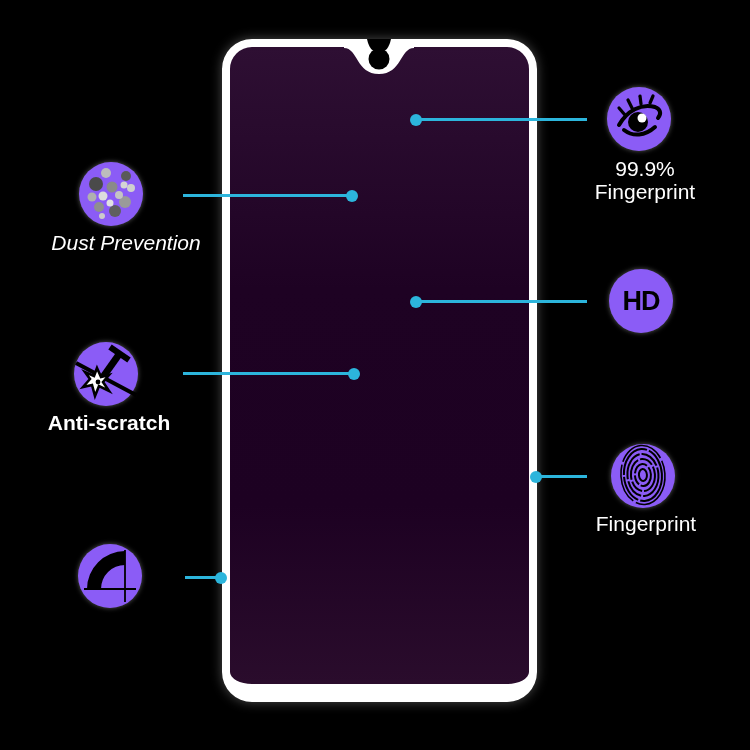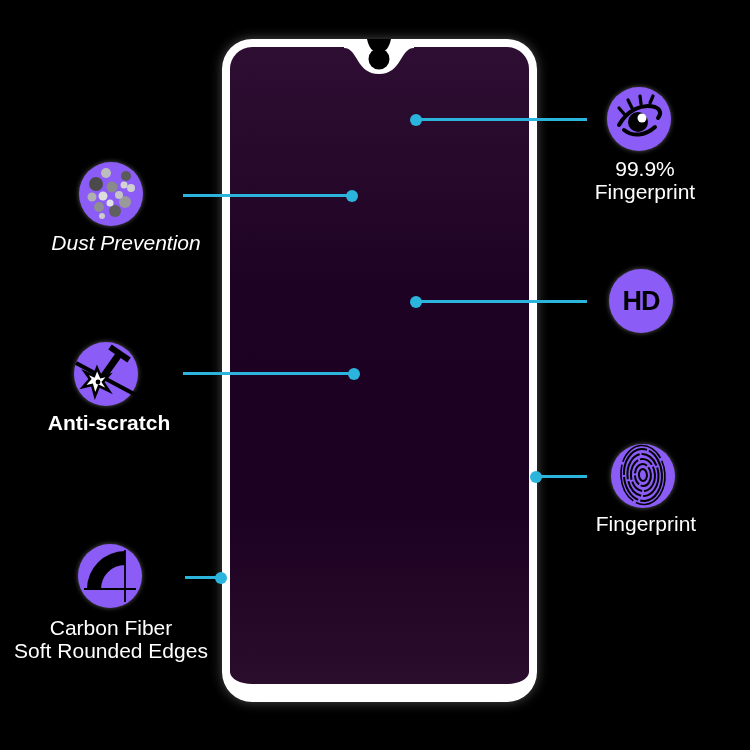--- a/index.html
+++ b/index.html
@@ -160,18 +160,14 @@
   </div>
   <div class="flabel" id="label-dust">
     <div>Dust Prevention</div>
   </div>
   <div class="flabel" id="label-scratch">
     <div>Anti-scratch</div>
   </div>
   <div class="flabel" id="label-fingerprint">
     <div>Fingerprint</div>
   </div>
-  <div class="flabel" id="label-carbon">
-    <div>Carbon Fiber</div>
-    <div>Soft Rounded Edges</div>
-  </div>
 
 </div>
 
 </body></html>

